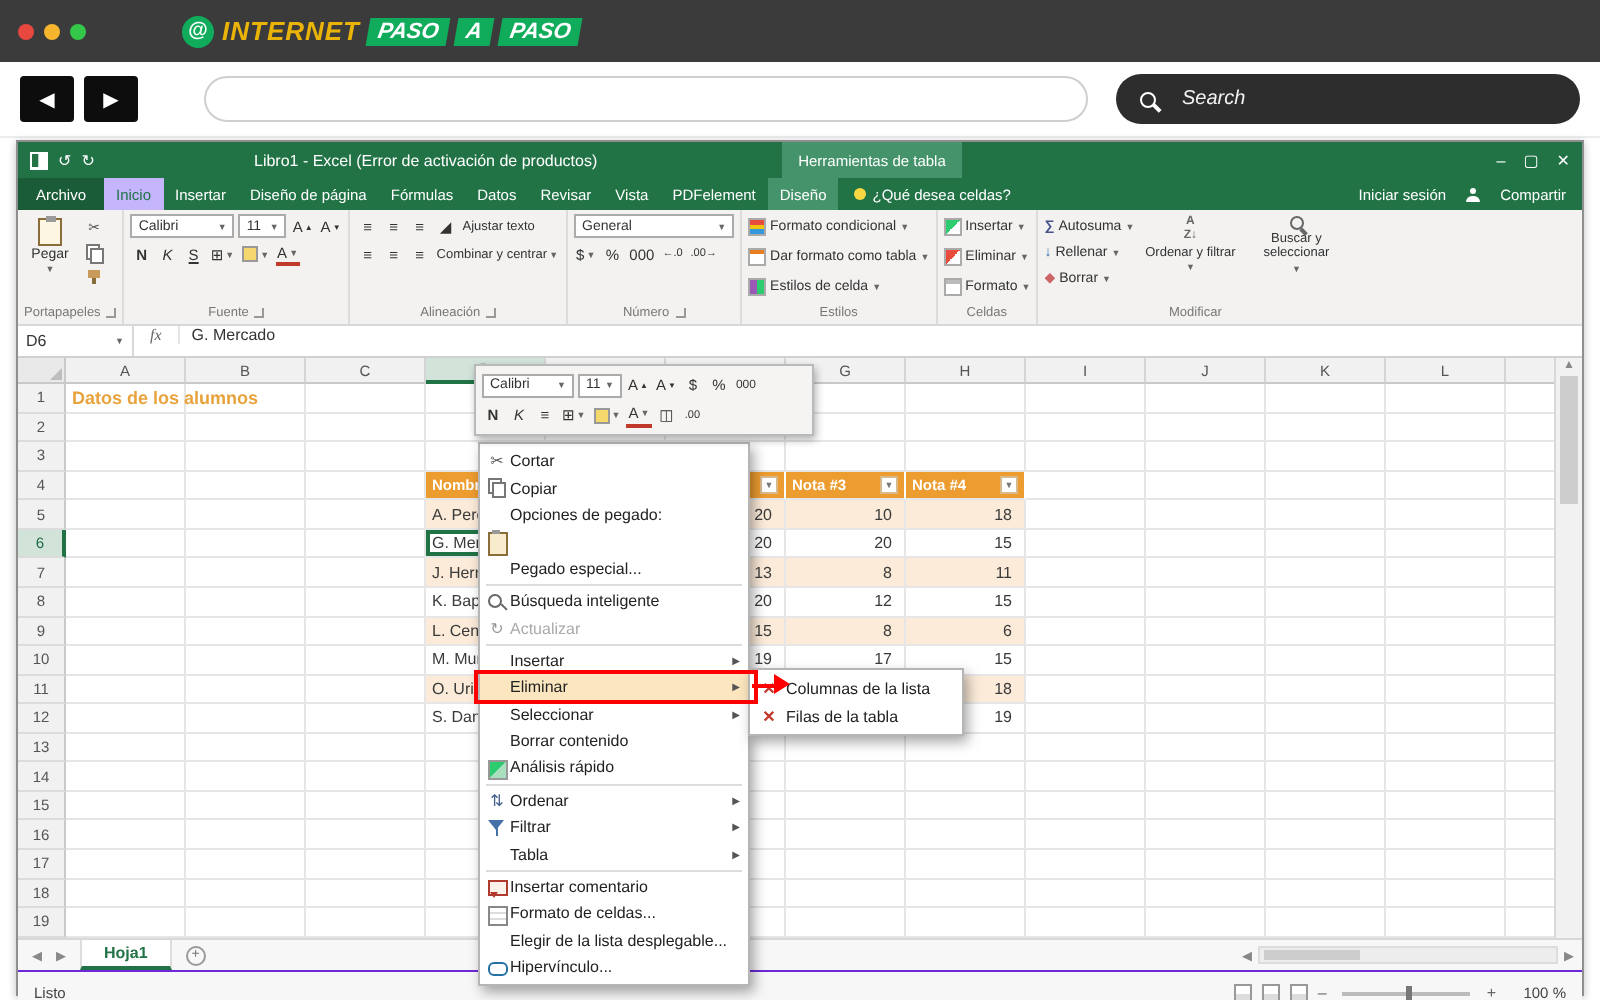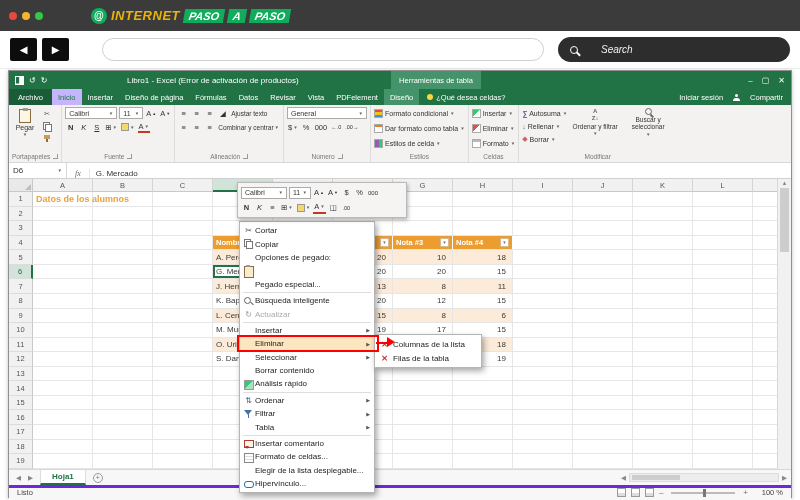--- a/index.html
+++ b/index.html
@@ -11,21 +11,21 @@
 .dots{display:flex;gap:5px;margin-left:9px}
 .dot{width:8px;height:8px;border-radius:50%}
 .dot.r{background:#e8483f}.dot.y{background:#f5b62e}.dot.g{background:#34c749}
 .brand{display:flex;align-items:center;gap:4px;margin-left:48px}
 .brand-circle{width:16px;height:16px;border-radius:50%;background:#10ac5c;color:#fff;font-size:10px;font-weight:bold;display:flex;align-items:center;justify-content:center}
 .brand-word{color:#eab308;font-style:italic;font-weight:bold;font-size:13px;letter-spacing:.5px}
 .brand-box{background:#10ac5c;color:#fff;font-style:italic;font-weight:bold;font-size:11px;padding:1px 5px;transform:skewX(-10deg)}
 .navbar{position:absolute;top:31px;left:0;width:800px;height:38px;background:#fff;border-bottom:1px solid #ededed;display:flex;align-items:center;padding:0 10px}
 .nav-btn{width:27px;height:23px;background:#0d0d0d;color:#fff;display:flex;align-items:center;justify-content:center;font-size:10px;border-radius:2px;margin-right:5px}
 .address-bar{flex:1;height:23px;border:1px solid #cfcfcf;border-radius:12px;margin-left:28px;margin-right:14px;background:#fff}
-.search-pill{width:232px;height:25px;background:#2d2d2d;border-radius:13px;display:flex;align-items:center;gap:23px;padding:0 12px}
+.search-pill{width:232px;height:25px;background:#2d2d2d;border-radius:13px;display:flex;align-items:center;gap:13px;padding:0 12px}
 .mag{width:8px;height:8px;border:1.5px solid #fff;border-radius:50%;position:relative;flex:0 0 8px}
 .mag::after{content:"";position:absolute;width:5px;height:1.5px;background:#fff;transform:rotate(45deg);right:-4px;bottom:-2px}
 .search-text{font-size:10px;font-style:italic;color:#f2f2f2}
 
 
 .xl-window{position:absolute;top:70px;left:8px;width:784px;height:428px;border:1px solid #8f8f8f;background:#fff;display:flex;flex-direction:column;box-shadow:0 1px 4px rgba(0,0,0,.25)}
 .xl-titlebar{flex:0 0 18px;background:#217346;color:#fff;display:flex;align-items:center;position:relative;font-size:8px}
 .qat{display:flex;gap:5px;margin-left:6px;font-size:8px;align-items:center}
 .xlicon{width:9px;height:9px;background:#fff;position:relative}
 .xlicon::after{content:"";position:absolute;inset:1px;background:#217346;clip-path:polygon(0 0,45% 0,45% 100%,0 100%)}
@@ -76,21 +76,21 @@
 .sic.ins{background:linear-gradient(135deg,#2ecc71 50%,#fff 50%)}
 .sic.del{background:linear-gradient(135deg,#e74c3c 50%,#fff 50%)}
 .sic.fmt{background:linear-gradient(180deg,#bbb 30%,#fff 30%)}
 .tall-btn{width:50px;display:flex;flex-direction:column;align-items:center;gap:1px;padding-top:1px;text-align:center;line-height:1.15}
 .azic{font-size:6px;color:#666;font-weight:bold}
 .magic{width:7px;height:7px;border:1.5px solid #666;border-radius:50%;position:relative}
 .magic::after{content:"";position:absolute;width:4px;height:1.5px;background:#666;transform:rotate(45deg);right:-3px;bottom:-2px}
 .sum{color:#44518d;font-weight:bold}
 
 
-.xl-formula{flex:0 0 16px;background:#fff;border-bottom:1px solid #d0d0d0;display:flex;align-items:flex-end;font-size:8px;color:#333}
+.xl-formula{flex:0 0 16px;background:#fff;border-bottom:1px solid #d0d0d0;display:flex;align-items:flex-start;font-size:8px;color:#333}
 .name-box{width:58px;height:100%;border-right:1px solid #d8d8d8;display:flex;align-items:center;justify-content:space-between;padding:0 4px}
 .fx{font-style:italic;color:#666;padding:0 8px;font-family:"Liberation Serif",serif;border-right:1px solid #e5e5e5}
 .fb-value{flex:1;padding-left:6px}
 
 
 .xl-sheet{flex:0 0 290px;position:relative;background:#fff;overflow:hidden}
 .hdrs{position:absolute;top:0;left:0;right:14px;height:13px;display:flex;overflow:hidden}
 .corner{width:24px;flex:0 0 24px;background:#e9e9e9;border-right:1px solid #c9c9c9;border-bottom:1px solid #c9c9c9;position:relative}
 .corner::after{content:"";position:absolute;right:1px;bottom:1px;border-left:6px solid transparent;border-bottom:6px solid #bdbdbd}
 .col-hdr{width:60px;flex:0 0 60px;background:#f1f1f1;border-right:1px solid #d4d4d4;border-bottom:1px solid #c9c9c9;font-size:7.5px;color:#555;display:flex;align-items:center;justify-content:center}
@@ -111,21 +111,21 @@
 
 
 .xl-sheettabs{flex:0 0 16px;background:#f7f7f7;border-top:1px solid #d8d8d8;display:flex;align-items:stretch;font-size:8px;color:#555}
 .st-arrows{display:flex;align-items:center;gap:7px;padding:0 7px;color:#888;font-size:6.5px}
 .st-tab{background:#fff;border-right:1px solid #ddd;border-left:1px solid #ddd;border-bottom:2px solid #217346;color:#217346;font-weight:bold;display:flex;align-items:center;padding:0 11px}
 .st-add{display:flex;align-items:center;padding:0 7px;color:#777}
 .st-add span{width:10px;height:10px;border:1px solid #999;border-radius:50%;font-size:7px;display:flex;align-items:center;justify-content:center}
 .h-scroll{margin-left:auto;display:flex;align-items:center;gap:3px;padding-right:4px;color:#888;font-size:6.5px}
 .h-track{width:150px;height:9px;background:#ededed;border:1px solid #ddd;position:relative}
 .h-thumb{position:absolute;left:2px;top:1px;width:48px;height:5px;background:#cdcdcd}
-.xl-status{flex:0 0 16px;background:#f7f7f7;border-top:3px solid #6d28d9;display:flex;align-items:flex-start;font-size:7.5px;color:#444;padding:0 8px}
+.xl-status{flex:0 0 16px;background:#f7f7f7;border-top:1px solid #6d28d9;display:flex;align-items:flex-end;font-size:7.5px;color:#444;padding:0 8px}
 .status-right{margin-left:auto;display:flex;align-items:center;gap:5px}
 .view-ic{width:9px;height:9px;border:1px solid #999;background:linear-gradient(180deg,#fff 60%,#ddd 60%)}
 .zoom-track{width:64px;height:2px;background:#bbb;position:relative;margin:0 3px}
 .zoom-thumb{position:absolute;left:50%;top:-3px;width:3px;height:8px;background:#777}
 .zoom-pm{font-size:8px;color:#666}
 .zoom-pct{min-width:30px;text-align:right}
 
 
 .mini-toolbar{position:absolute;left:228px;top:111px;width:170px;background:#f5f4f2;border:1px solid #b9b9b9;box-shadow:1px 2px 4px rgba(0,0,0,.3);z-index:30;padding:2px 3px;font-size:7px;color:#333}
 .mt-row{display:flex;align-items:center;gap:2px;height:15px}

